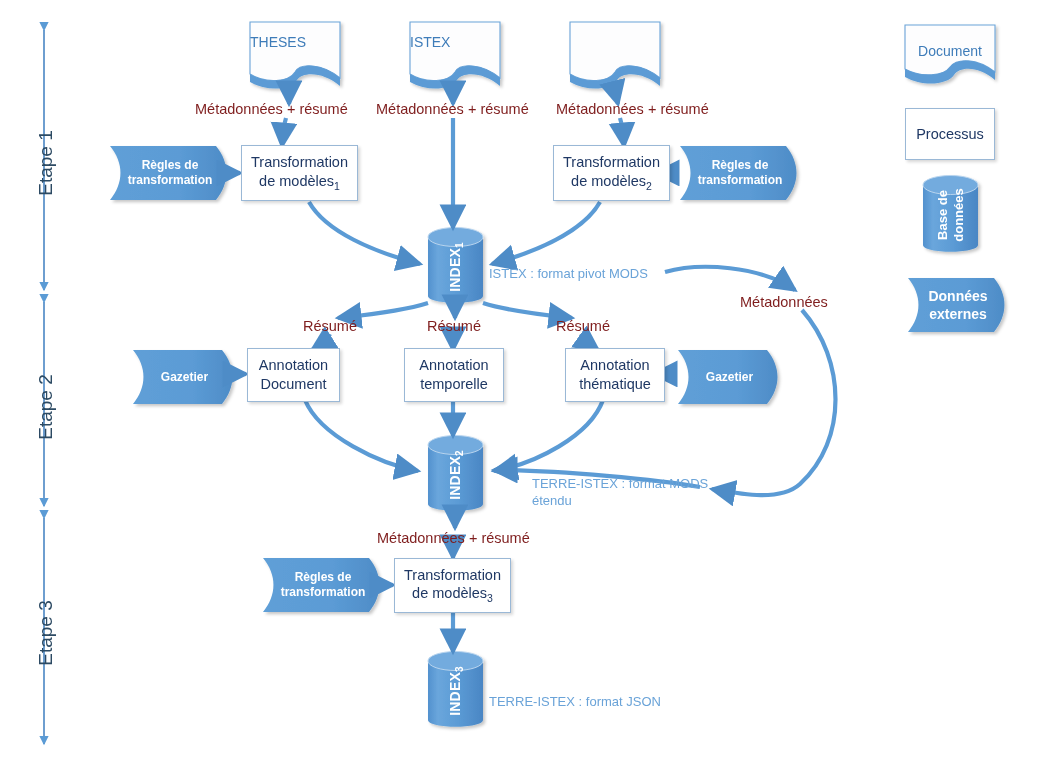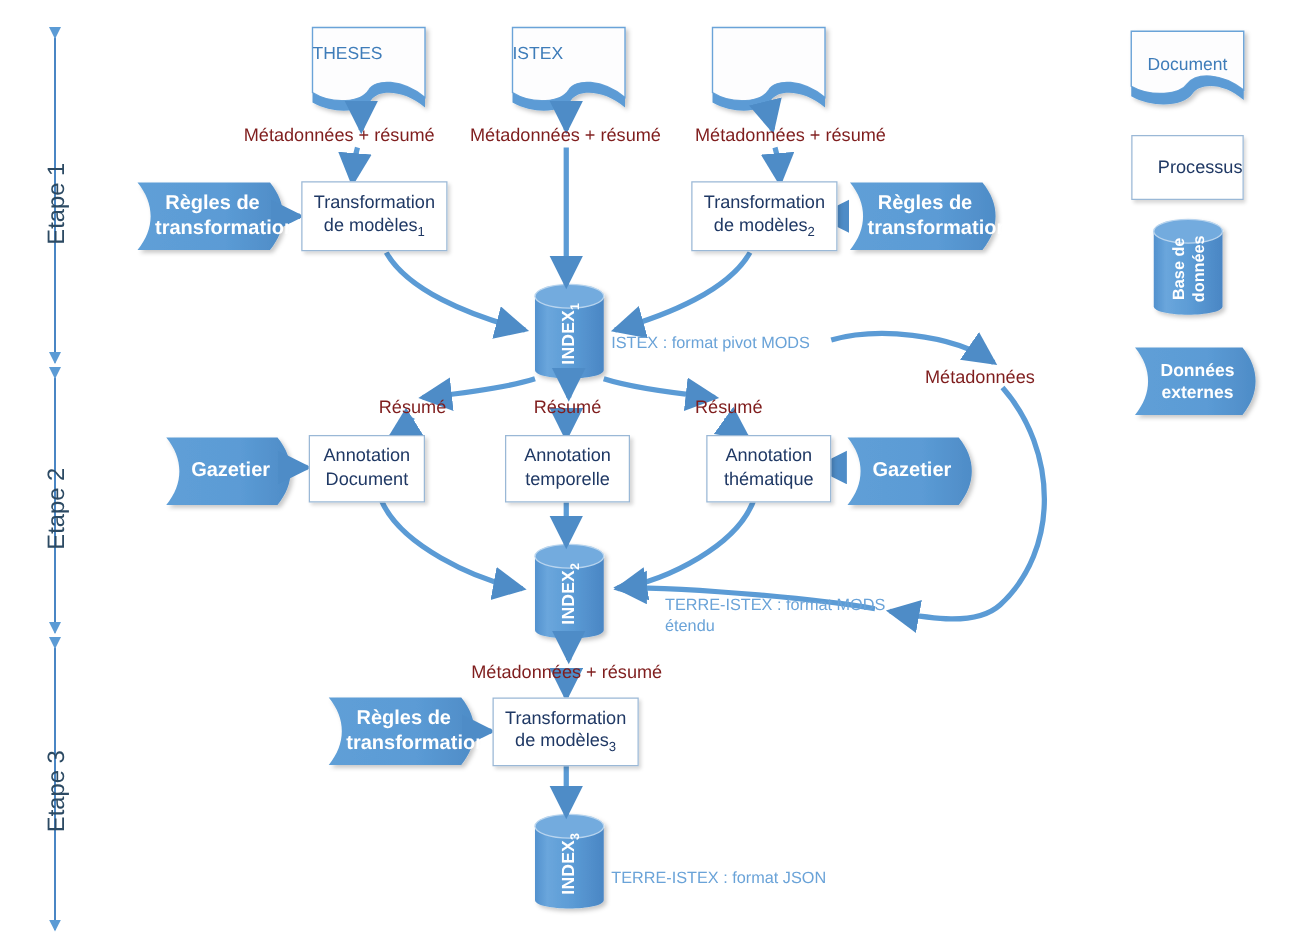--- a/index.html
+++ b/index.html
@@ -25,21 +25,21 @@
   .docshape{position:absolute;}
   .docshape .lbl{
     position:absolute;left:0;right:0;top:12px;text-align:left;
     color:#3e7cb9;font-size:14px;
   }
 
   
   .extdata{position:absolute;}
   .extdata .lbl{
     position:absolute;left:0;right:0;top:50%;transform:translateY(-50%);
-    text-align:center;color:#ffffff;font-size:16px;font-weight:bold;line-height:1.25;
+    text-align:center;color:#ffffff;font-size:12px;font-weight:bold;line-height:1.25;
     padding:0 14px;box-sizing:border-box;
   }
 
   
   .cyl{position:absolute;}
   .cyl .lbl{
     position:absolute;left:50%;top:50%;
     transform:translate(-50%,-50%) rotate(-90deg);
     transform-origin:center center;white-space:nowrap;
     color:#ffffff;font-size:14px;font-weight:bold;letter-spacing:.2px;
@@ -294,21 +294,21 @@
   <div class="elabel" style="left:556px;top:318px;">Résumé</div>
 
   <div class="elabel" style="left:740px;top:294px;">Métadonnées</div>
 
   <div class="elabel" style="left:377px;top:530px;">Métadonnées + résumé</div>
 
   <div class="legend-item" style="left:905px;top:25px;width:90px;height:55px;">
     <div style="position:absolute;left:0;right:0;top:18px;text-align:center;color:#3e7cb9;font-size:14px;">Document</div>
   </div>
 
-  <div class="node process" style="left:905px;top:108px;width:90px;height:52px;justify-content:flex-end;">
+  <div class="node process" style="left:905px;top:108px;width:90px;height:52px;">
     <div>Processus</div>
   </div>
 
   <div class="legend-item" style="left:923px;top:176px;width:56px;height:78px;">
     <div style="position:absolute;left:50%;top:50%;transform:translate(-50%,-50%) rotate(-90deg);
                 white-space:nowrap;color:#fff;font-size:13px;font-weight:bold;text-align:center;line-height:1.2;">
       <span>Base de</span><br><span>données</span>
     </div>
   </div>
 

